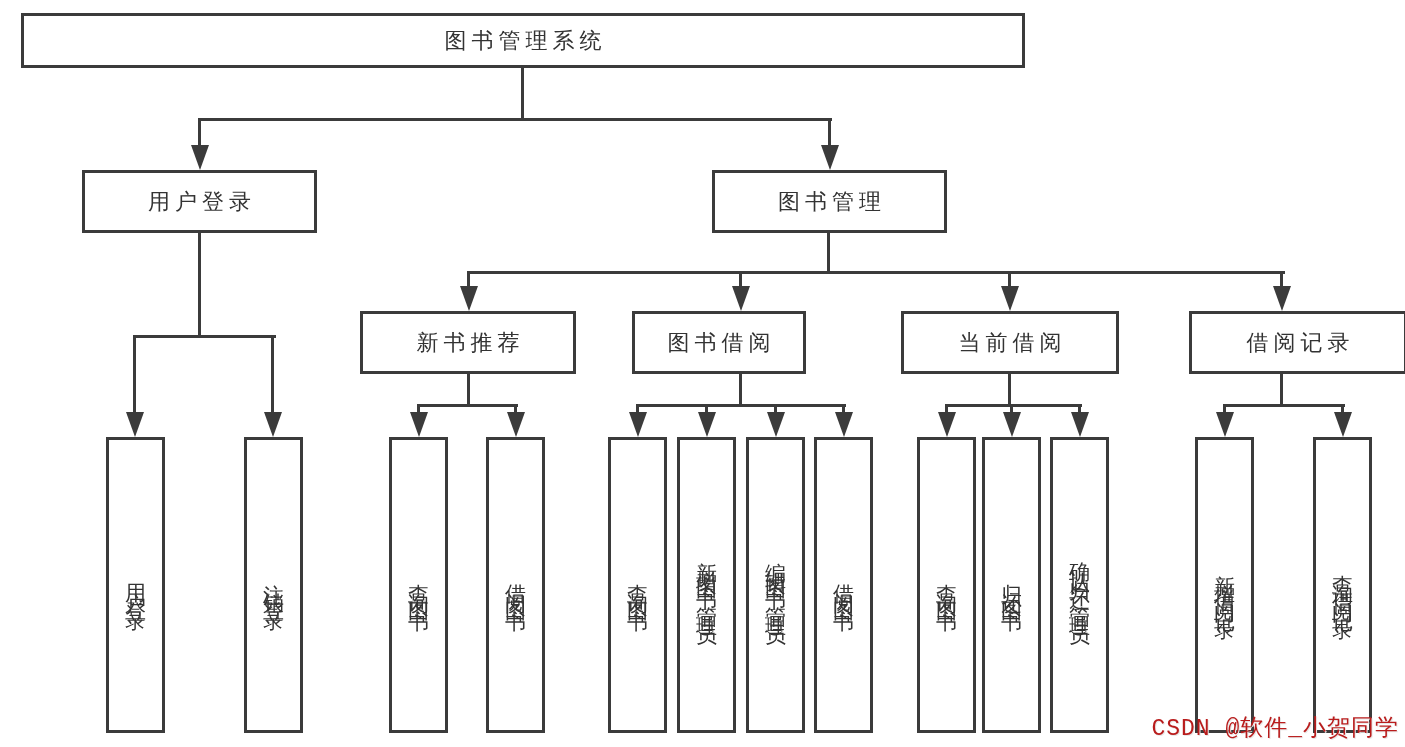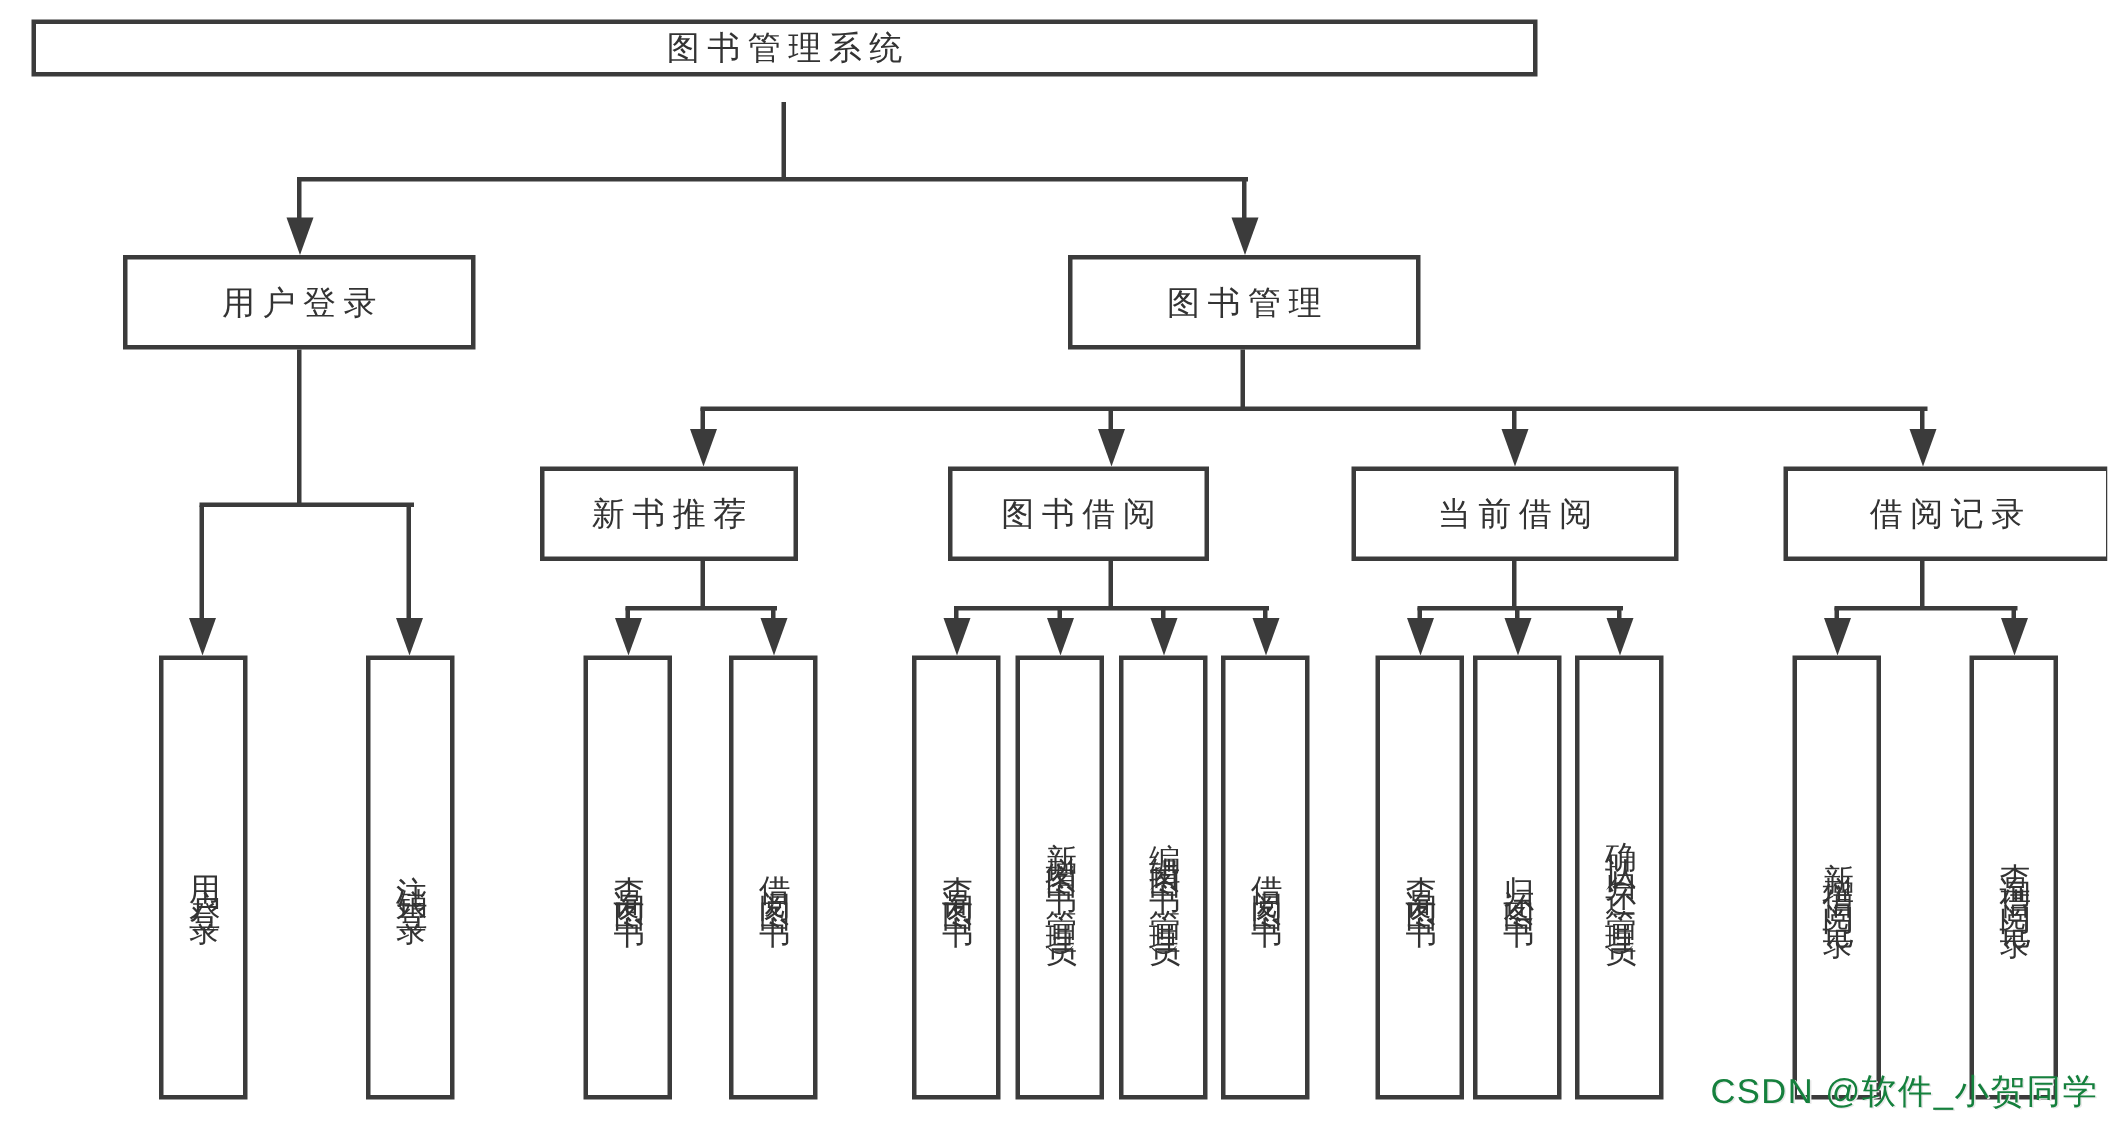--- a/index.html
+++ b/index.html
@@ -33,32 +33,33 @@
   .arrow-down{
     position:absolute;width:0;height:0;
     border-left:9px solid transparent;
     border-right:9px solid transparent;
     border-top:25px solid #3b3b3b;
   }
   .watermark{
     position:absolute;
     right:6px;bottom:4px;
     font-size:23px;
-    color:#15803d;
+    color:#b91c1c;
     text-shadow:1px 1px 0 #e8e8e8;
     letter-spacing:1px;
     white-space:nowrap;
+    font-family:Liberation Mono, monospace;
   }
 </style>
 </head>
 <body>
 
 <div id="canvas">
 
-  <div class="node" style="left:21px;top:13px;width:1004px;height:38px;">
+  <div class="node" style="left:21px;top:13px;width:1004px;height:55px;">
     <span class="h-label">图书管理系统</span>
   </div>
 
   <div class="vline" style="left:521px;top:68px;height:52px;"></div>
   <div class="hline" style="left:198px;top:118px;width:634px;"></div>
   <div class="vline" style="left:198px;top:120px;height:28px;"></div>
   <div class="arrow-down" style="left:191px;top:145px;"></div>
   <div class="vline" style="left:828px;top:120px;height:28px;"></div>
   <div class="arrow-down" style="left:821px;top:145px;"></div>
 
@@ -80,21 +81,21 @@
   <div class="hline" style="left:467px;top:271px;width:818px;"></div>
   <div class="vline" style="left:467px;top:272px;height:16px;"></div>
   <div class="arrow-down" style="left:460px;top:286px;"></div>
   <div class="vline" style="left:739px;top:272px;height:16px;"></div>
   <div class="arrow-down" style="left:732px;top:286px;"></div>
   <div class="vline" style="left:1008px;top:272px;height:16px;"></div>
   <div class="arrow-down" style="left:1001px;top:286px;"></div>
   <div class="vline" style="left:1280px;top:272px;height:16px;"></div>
   <div class="arrow-down" style="left:1273px;top:286px;"></div>
 
-  <div class="node" style="left:360px;top:311px;width:172px;height:63px;">
+  <div class="node" style="left:360px;top:311px;width:216px;height:63px;">
     <span class="h-label">新书推荐</span>
   </div>
   <div class="node" style="left:632px;top:311px;width:174px;height:63px;">
     <span class="h-label">图书借阅</span>
   </div>
   <div class="node" style="left:901px;top:311px;width:218px;height:63px;">
     <span class="h-label">当前借阅</span>
   </div>
   <div class="node" style="left:1173px;top:311px;width:218px;height:63px;margin-left:16px;">
     <span class="h-label">借阅记录</span>

